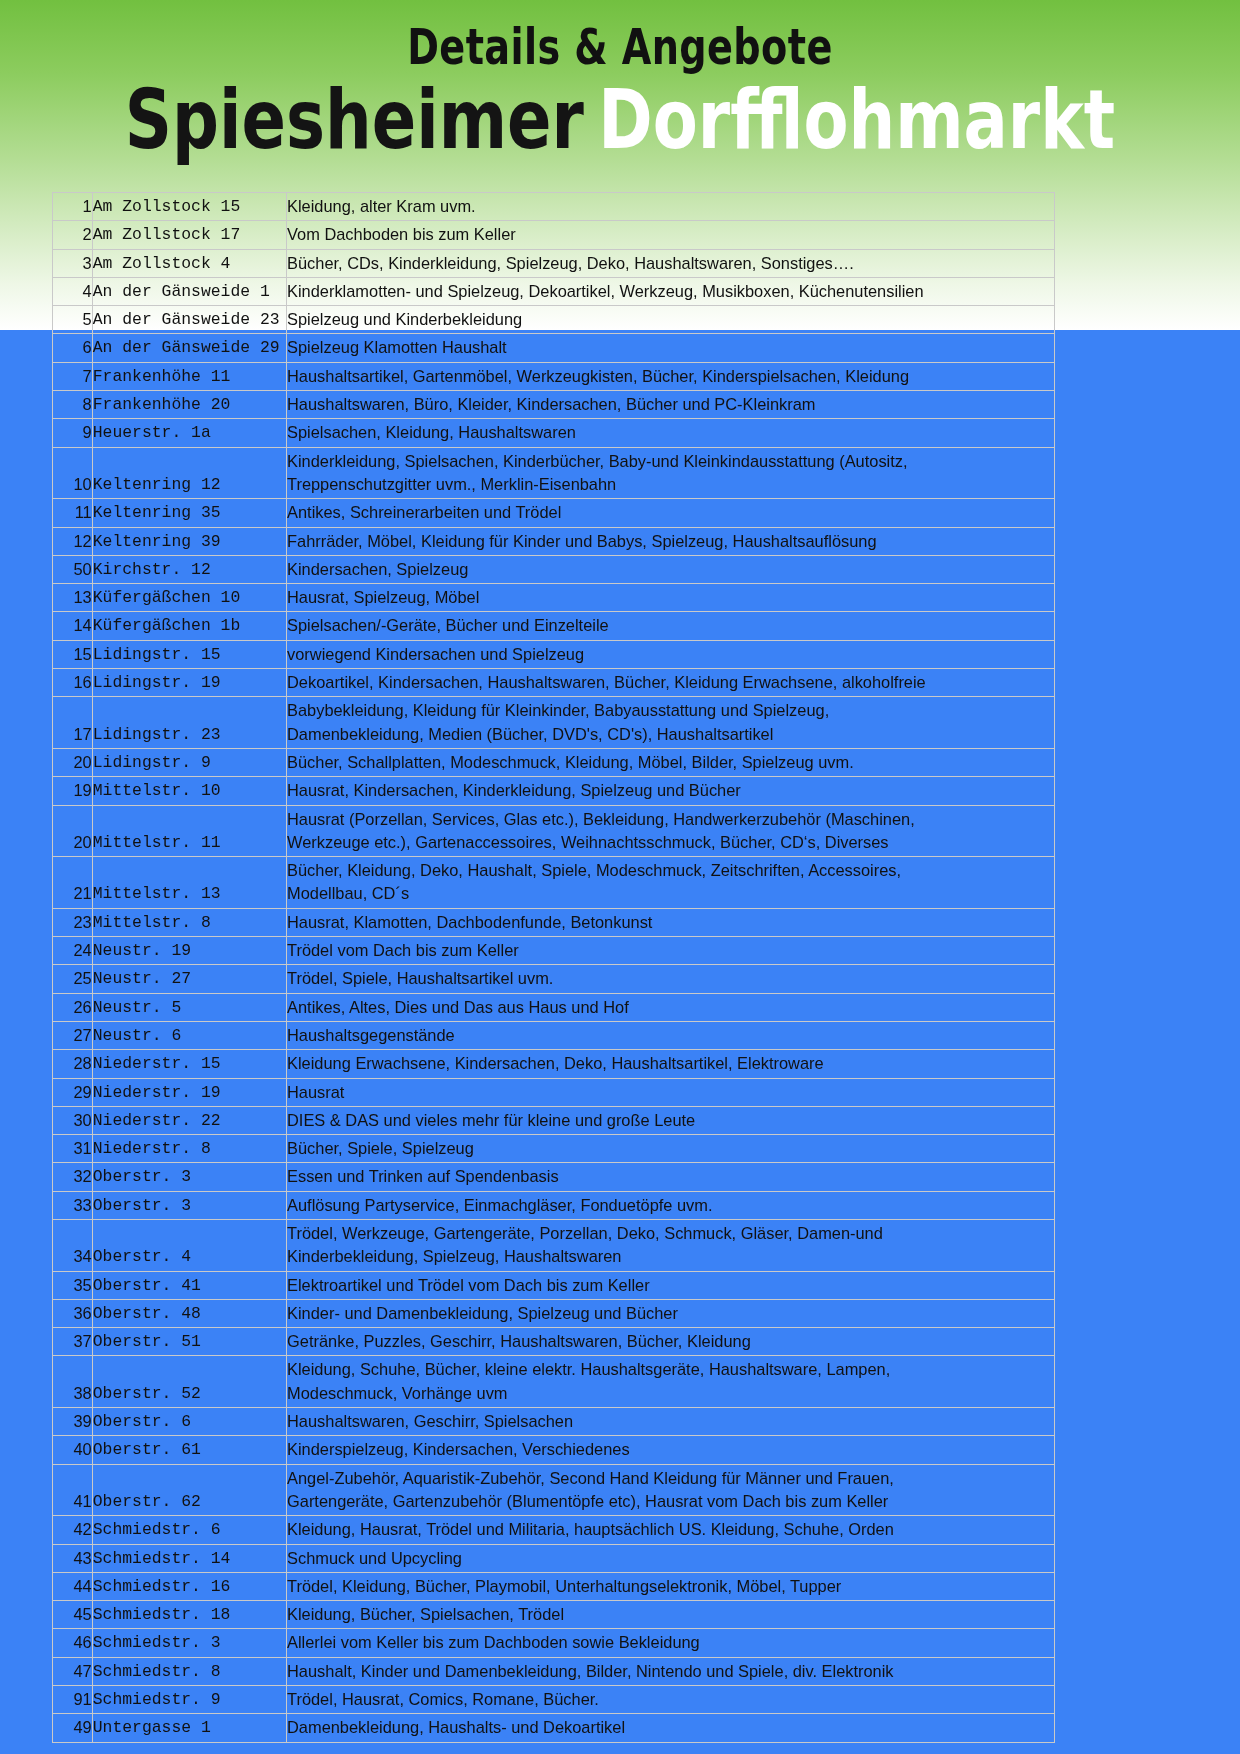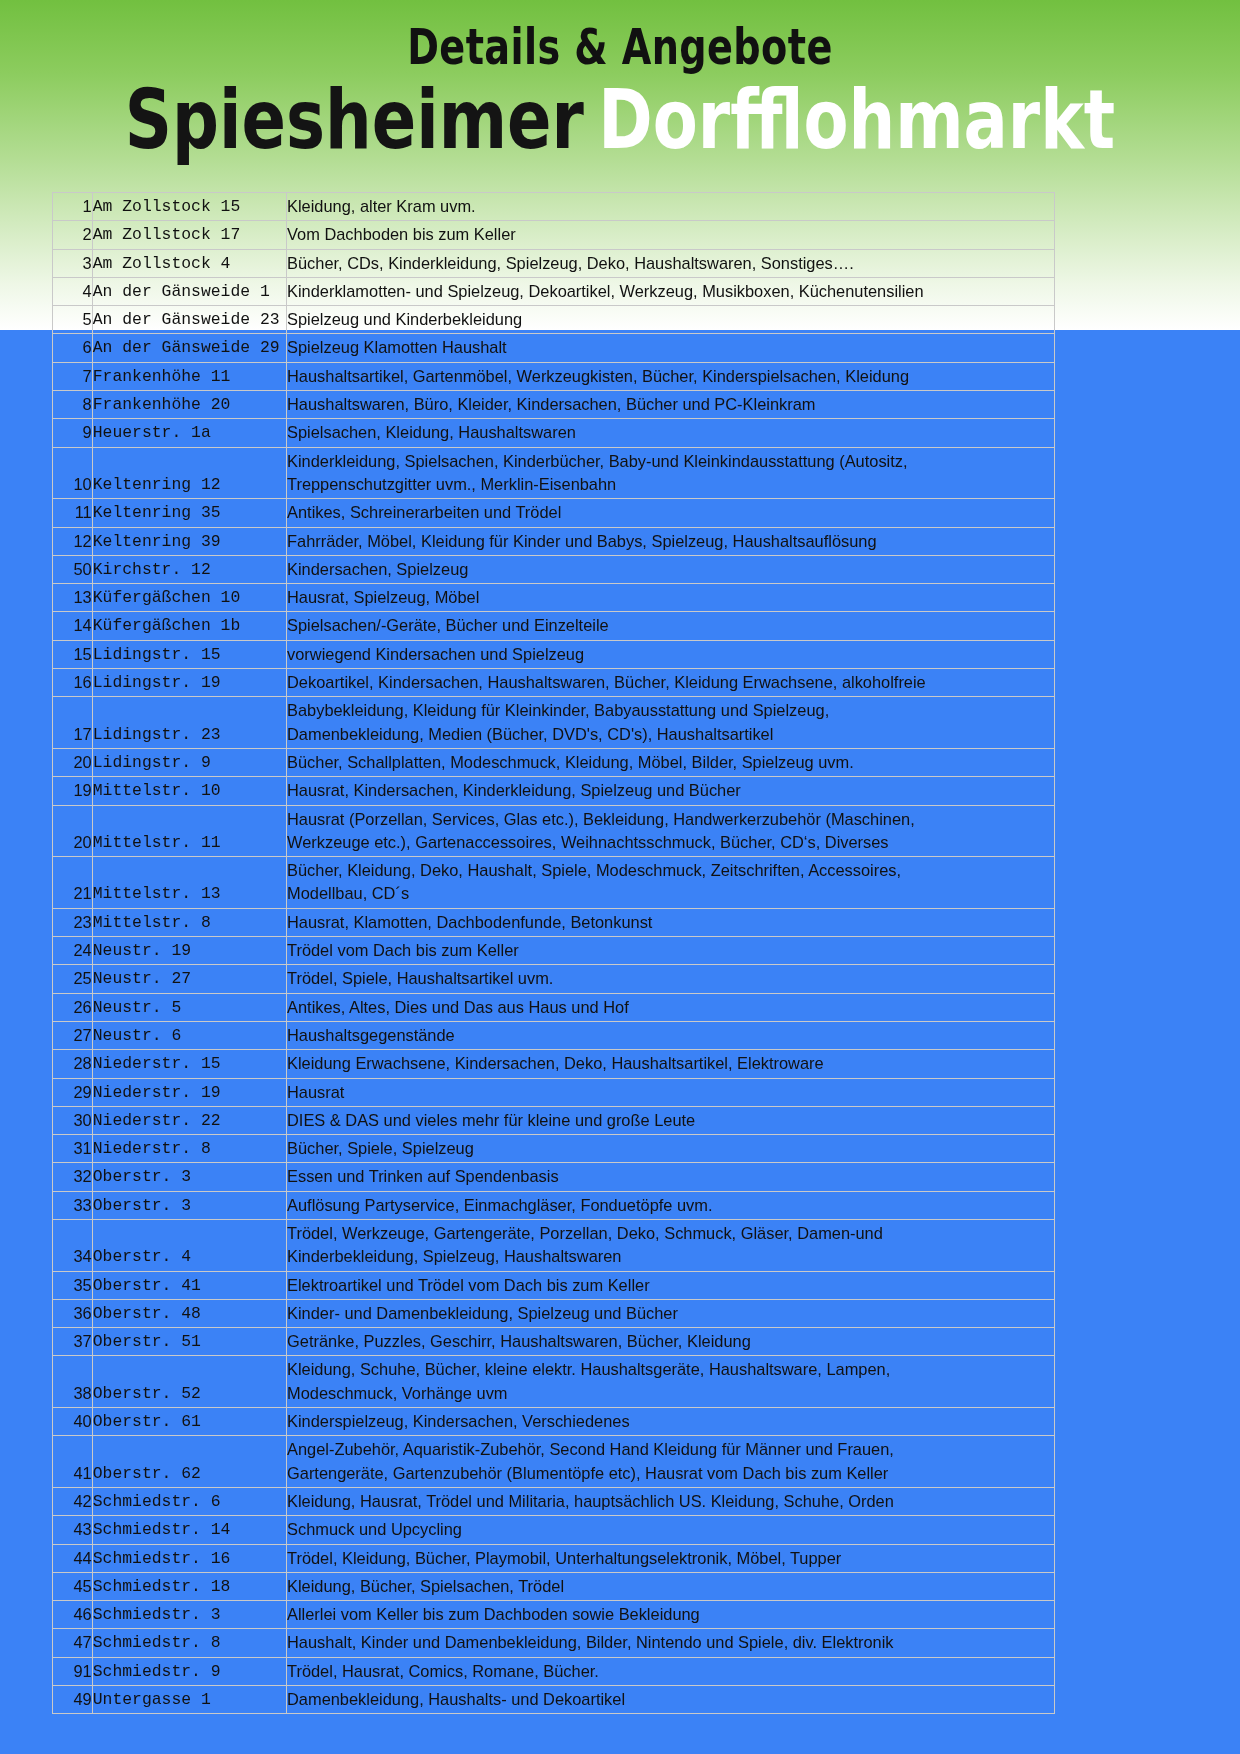--- a/index.html
+++ b/index.html
@@ -319,20 +319,25 @@
           </tr>
           <tr class="tall">
             <td class="num">38</td>
             <td class="addr">Oberstr. 52</td>
             <td class="desc">
               <span class="l2">Kleidung, Schuhe, Bücher, kleine elektr. Haushaltsgeräte, Haushaltsware, Lampen,</span>
               <span class="l2">Modeschmuck, Vorhänge uvm</span>
             </td>
           </tr>
           <tr>
+            <td class="num">39</td>
+            <td class="addr">Oberstr. 6</td>
+            <td class="desc">Haushaltswaren, Geschirr, Spielsachen</td>
+          </tr>
+          <tr>
             <td class="num">40</td>
             <td class="addr">Oberstr. 61</td>
             <td class="desc">Kinderspielzeug, Kindersachen, Verschiedenes</td>
           </tr>
           <tr class="tall">
             <td class="num">41</td>
             <td class="addr">Oberstr. 62</td>
             <td class="desc">
               <span class="l2">Angel-Zubehör, Aquaristik-Zubehör, Second Hand Kleidung für Männer und Frauen,</span>
               <span class="l2">Gartengeräte, Gartenzubehör (Blumentöpfe etc), Hausrat vom Dach bis zum Keller</span>

